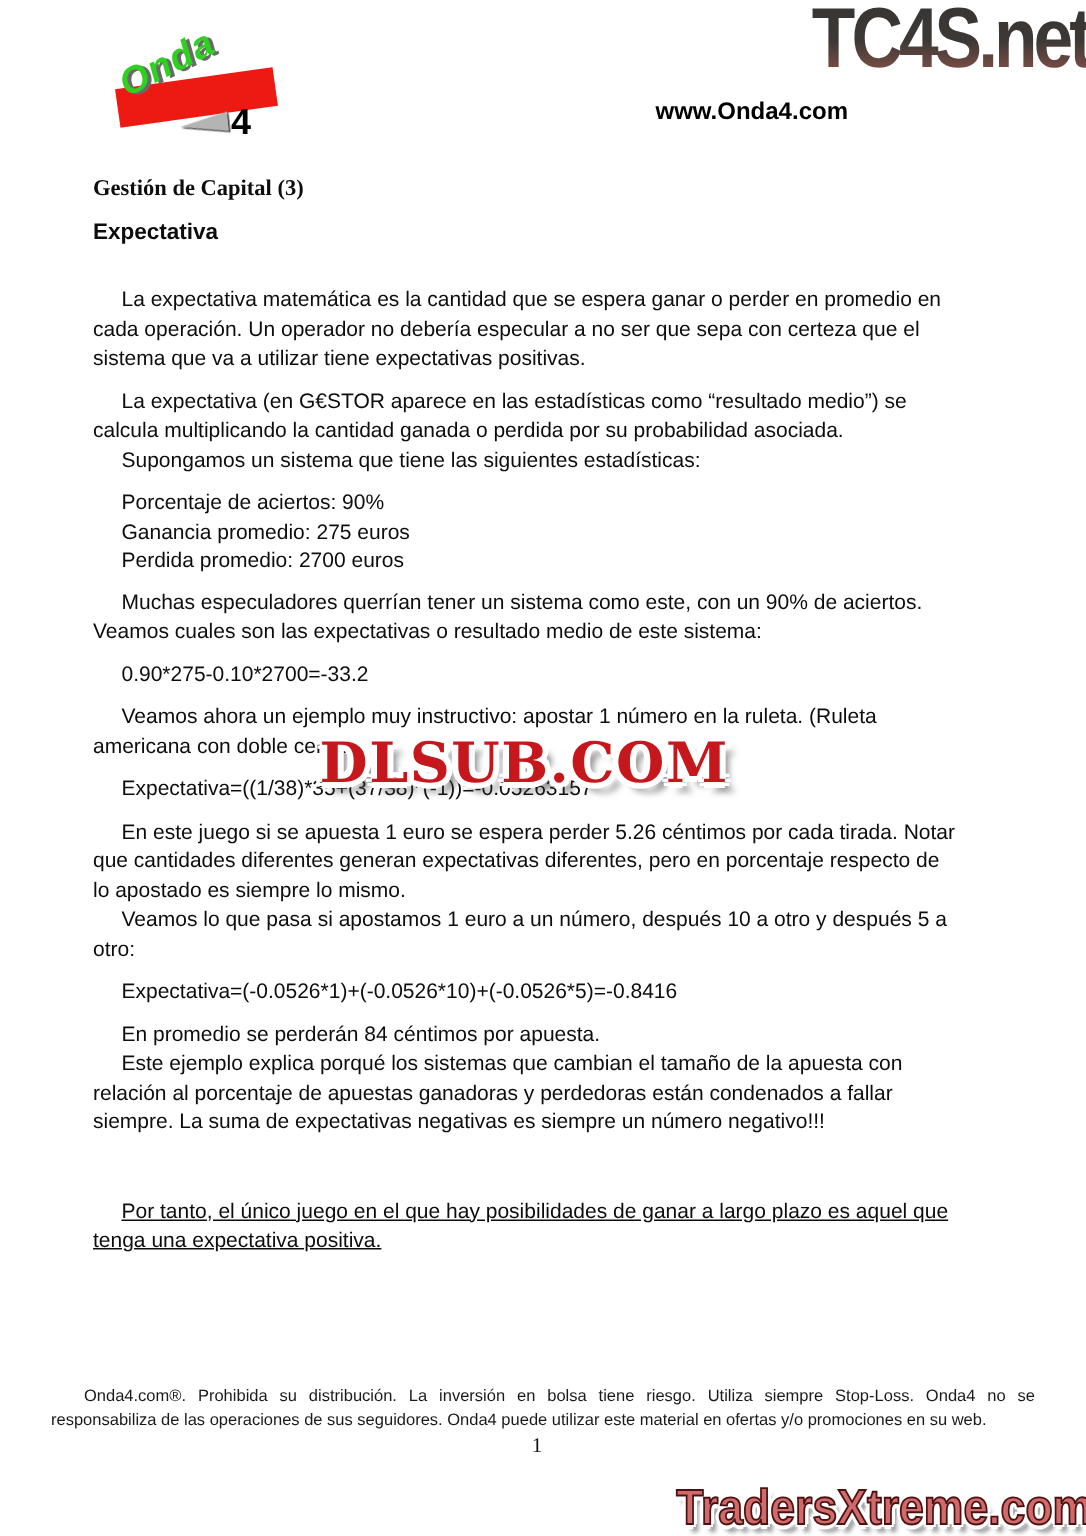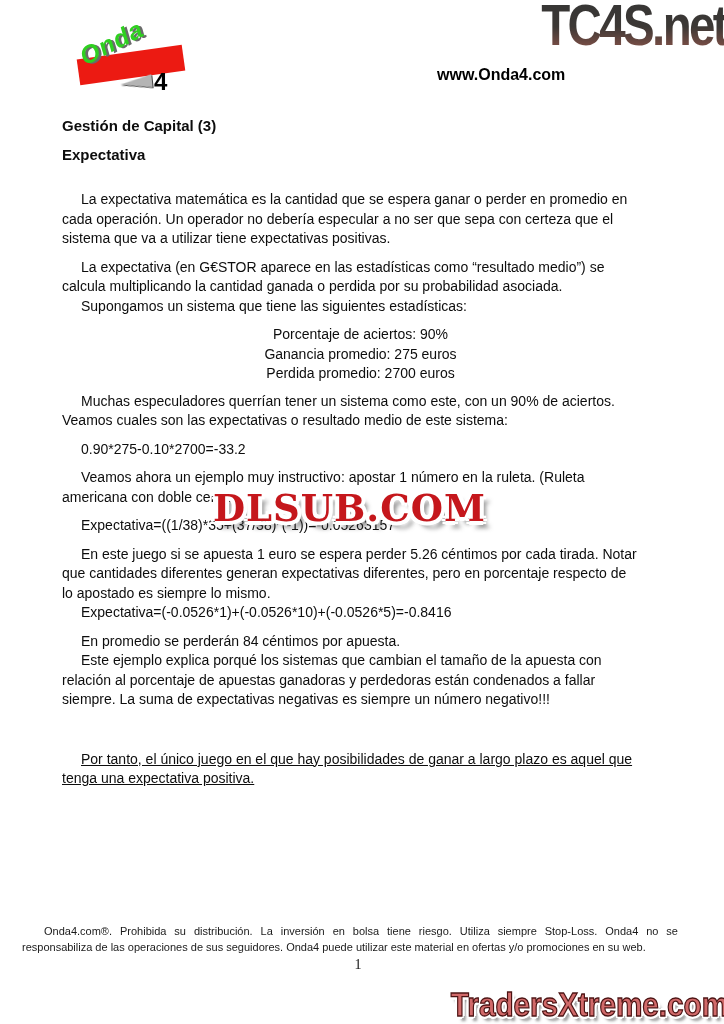--- a/index.html
+++ b/index.html
@@ -68,25 +68,25 @@
   
   .doc {
     position: absolute;
     left: 62px; top: 118px;
     width: 578px;
     font-size: 14px;
     line-height: 19.5px;
     color: #0d0d0d;
   }
   .doc h1, .doc h2 { font-size: 15px; font-weight: 700; line-height: 16px; }
-  .doc h1 { margin-bottom: 13px; }
+  .doc h1 { margin-bottom: 13px; font-family: Liberation Serif, serif; }
   .doc h2 { margin-bottom: 27px; }
   .doc p  { text-indent: 19px; margin-bottom: 9px; }
   .doc p.tight { margin-bottom: 0; }
-  .doc .stats { padding-left: 19px; margin-bottom: 8px; list-style: none; text-align: center; }
+  .doc .stats { padding-left: 19px; margin-bottom: 8px; list-style: none; }
   .doc .formula { padding-left: 19px; text-indent: 0; margin-bottom: 9px; }
   .doc p.gap-after { margin-bottom: 40px; }
   .doc p.underlined { text-decoration: underline; }
 
   
   .wm-mid {
     position: absolute; left: 213px; top: 486px;
     font-family: "DejaVu Serif", serif;
     font-weight: 700;
     font-size: 37px;
@@ -95,21 +95,21 @@
     white-space: nowrap;
     text-shadow:
       -3px -3px 0 #fff, 3px -3px 0 #fff, -3px 3px 0 #fff, 3px 3px 0 #fff,
       -4px 0 0 #fff, 4px 0 0 #fff, 0 -4px 0 #fff, 0 4px 0 #fff,
       6px 7px 4px rgba(60,60,60,0.55);
     z-index: 5;
   }
 
   
   .footer {
-    position: absolute; left: 22px; top: 924px; width: 656px;
+    position: absolute; left: 34px; top: 924px; width: 656px;
     font-size: 11px; line-height: 15.5px;
     text-align: justify; text-indent: 22px;
     color: #1a1a1a;
   }
   .page-number {
     position: absolute; left: 0; top: 957px; width: 716px;
     text-align: center;
     font-family: "Liberation Serif", serif;
     font-size: 14px; color: #111;
   }
@@ -158,20 +158,21 @@
       <li>Porcentaje de aciertos: 90%</li>
       <li>Ganancia promedio: 275 euros</li>
       <li>Perdida promedio: 2700 euros</li>
     </ul>
 
     <p>Muchas especuladores querrían tener un sistema como este, con un 90% de aciertos. Veamos cuales son las expectativas o resultado medio de este sistema:</p>
     <div class="formula">0.90*275-0.10*2700=-33.2</div>
     <p>Veamos ahora un ejemplo muy instructivo: apostar 1 número en la ruleta. (Ruleta americana con doble cero):</p>
     <div class="formula">Expectativa=((1/38)*35+(37/38)*(-1))=-0.05263157</div>
     <p class="tight">En este juego si se apuesta 1 euro se espera perder 5.26 céntimos por cada tirada. Notar que cantidades diferentes generan expectativas diferentes, pero en porcentaje respecto de lo apostado es siempre lo mismo.</p>
+    <p>Veamos lo que pasa si apostamos 1 euro a un número, después 10 a otro y después 5 a otro:</p>
     <div class="formula">Expectativa=(-0.0526*1)+(-0.0526*10)+(-0.0526*5)=-0.8416</div>
     <p class="tight">En promedio se perderán 84 céntimos por apuesta.</p>
     <p class="gap-after">Este ejemplo explica porqué los sistemas que cambian el tamaño de la apuesta con relación al porcentaje de apuestas ganadoras y perdedoras están condenados a fallar siempre. La suma de expectativas negativas es siempre un número negativo!!!</p>
     <p class="underlined">Por tanto, el único juego en el que hay posibilidades de ganar a largo plazo es aquel que tenga una expectativa positiva.</p>
   </div>
 
   <div class="wm-mid">DLSUB.COM</div>
 
   <div class="footer">Onda4.com®. Prohibida su distribución. La inversión en bolsa tiene riesgo. Utiliza siempre Stop-Loss. Onda4 no se responsabiliza de las operaciones de sus seguidores. Onda4 puede utilizar este material en ofertas y/o promociones en su web.</div>
   <div class="page-number">1</div>

